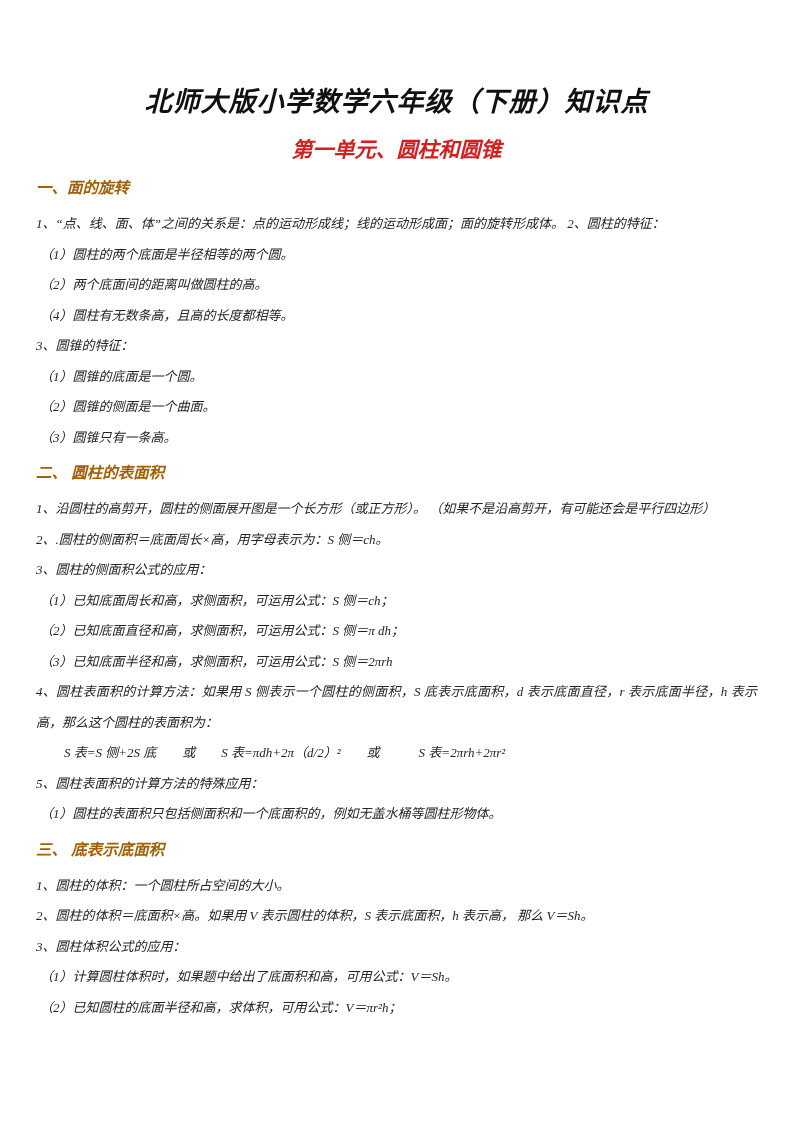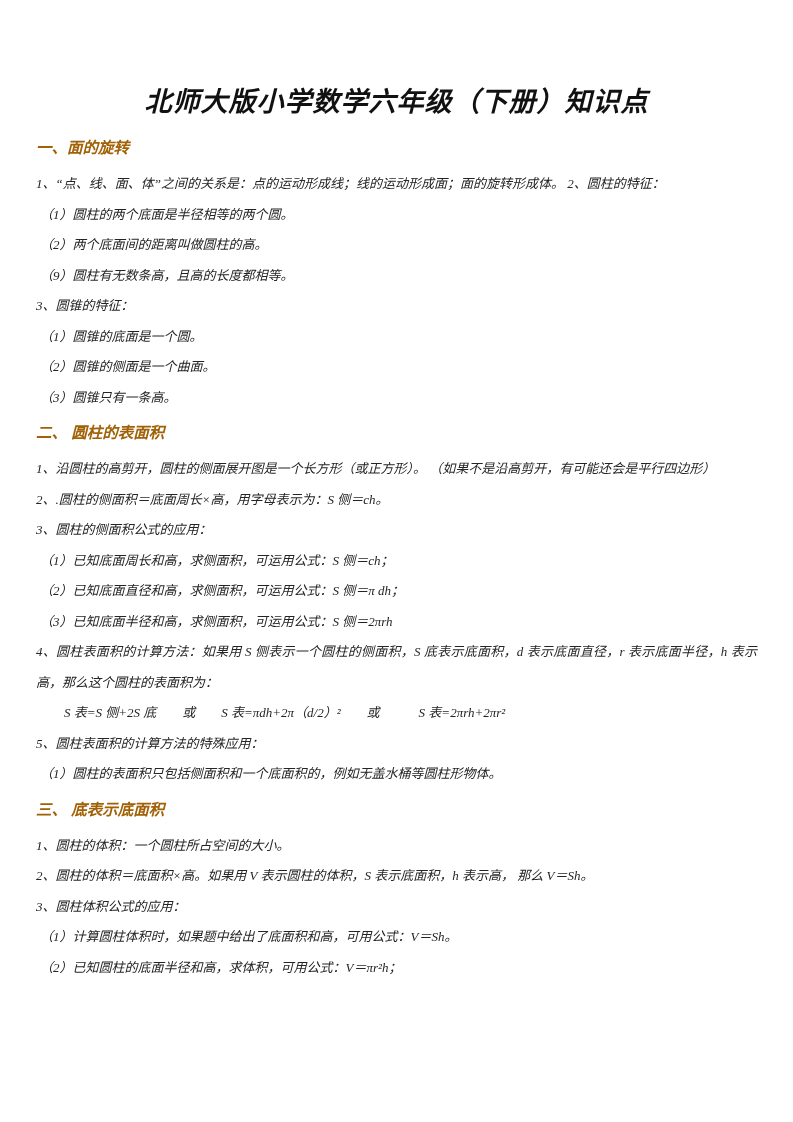--- a/index.html
+++ b/index.html
@@ -58,26 +58,27 @@
     padding-left: 28px;
     text-align: left;
   }
 </style>
 </head>
 <body>
 
 <div class="page">
 
   <h1 class="doc-title">北师大版小学数学六年级（下册）知识点</h1>
+  <h2 class="unit-heading">第一单元、圆柱和圆锥</h2>
 
   <h3 class="sec-heading">一、面的旋转</h3>
   <p class="body">1、“点、线、面、体”之间的关系是：点的运动形成线；线的运动形成面；面的旋转形成体。 2、圆柱的特征：</p>
   <p class="body sub">（1）圆柱的两个底面是半径相等的两个圆。</p>
   <p class="body sub">（2）两个底面间的距离叫做圆柱的高。</p>
-  <p class="body sub">（9）圆柱有无数条高，且高的长度都相等。</p>
+  <p class="body sub">（4）圆柱有无数条高，且高的长度都相等。</p>
   <p class="body">3、圆锥的特征：</p>
   <p class="body sub">（1）圆锥的底面是一个圆。</p>
   <p class="body sub">（2）圆锥的侧面是一个曲面。</p>
   <p class="body sub">（3）圆锥只有一条高。</p>
 
   <h3 class="sec-heading">二、 圆柱的表面积</h3>
   <p class="body">1、沿圆柱的高剪开，圆柱的侧面展开图是一个长方形（或正方形）。 （如果不是沿高剪开，有可能还会是平行四边形）</p>
   <p class="body">2、.圆柱的侧面积＝底面周长×高，用字母表示为：S 侧＝ch。</p>
   <p class="body">3、圆柱的侧面积公式的应用：</p>
   <p class="body sub">（1）已知底面周长和高，求侧面积，可运用公式：S 侧＝ch；</p>

